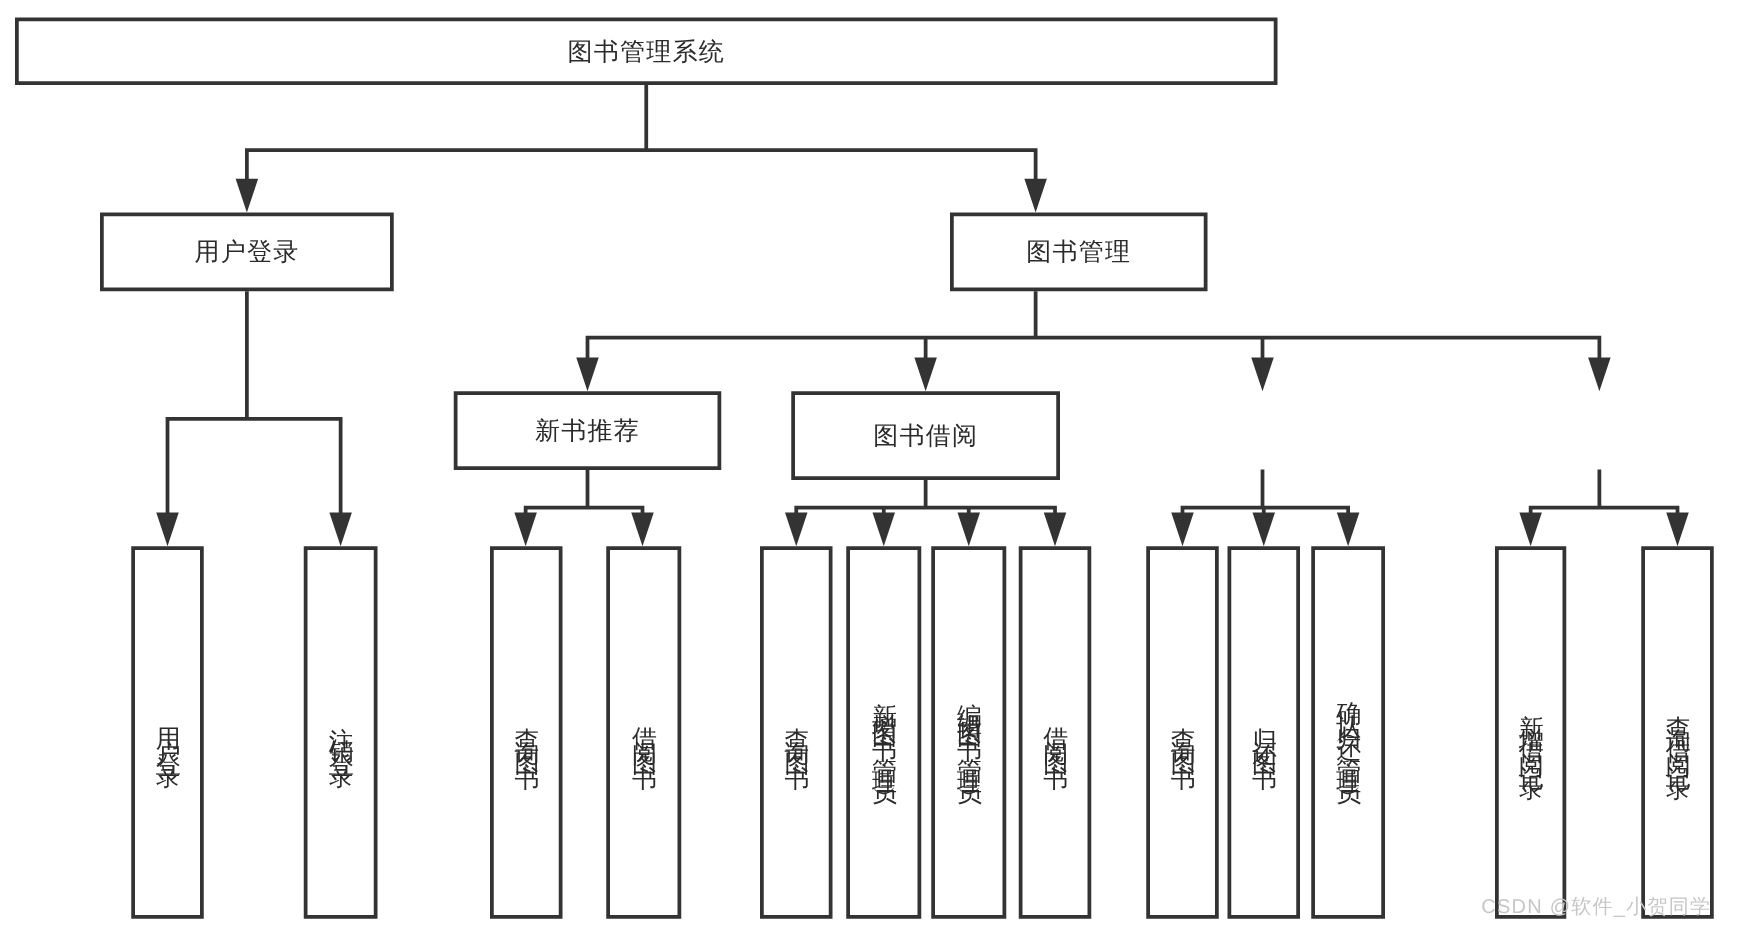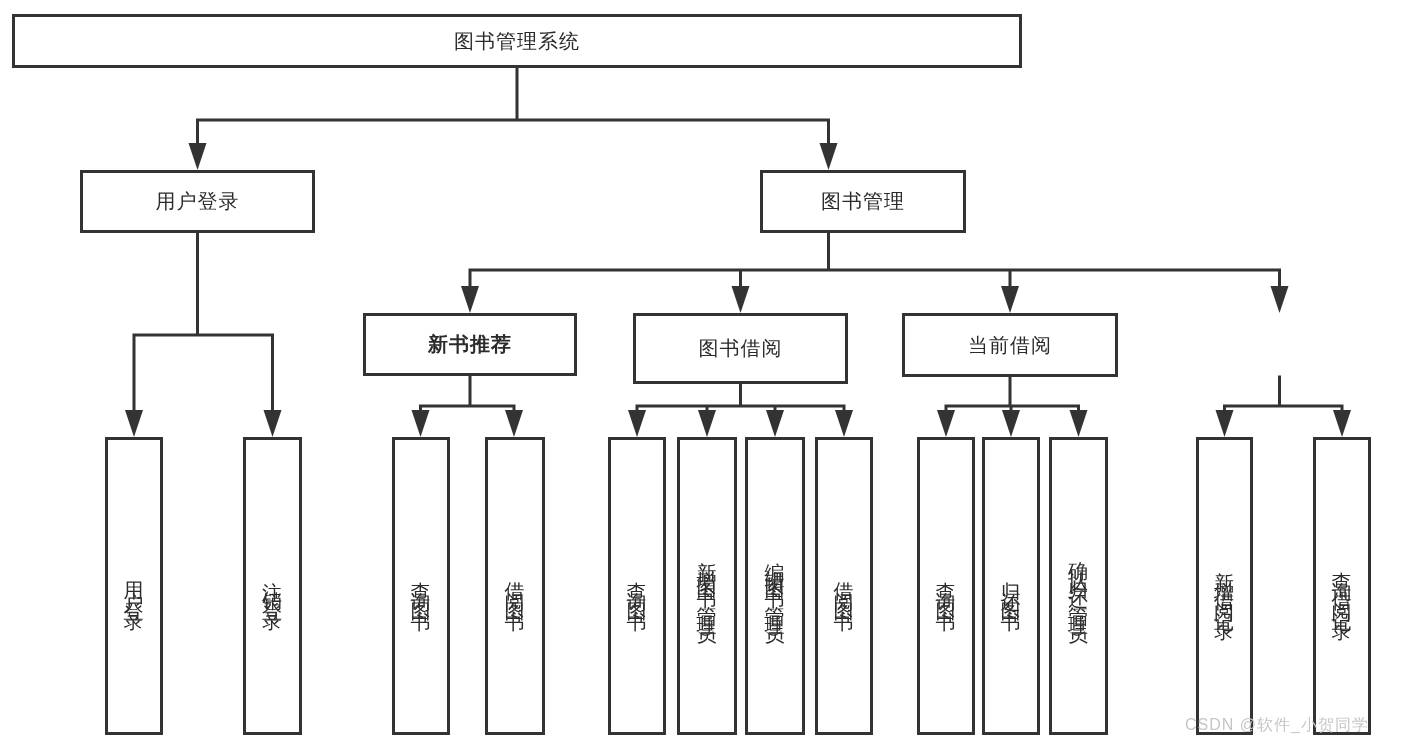--- a/index.html
+++ b/index.html
@@ -108,23 +108,22 @@
     <use href="#arrowhead" x="1078.5" y="437"></use>
     <use href="#arrowhead" x="1224.5" y="437"></use>
     <use href="#arrowhead" x="1342" y="437"></use>
   </svg>
 
   <div class="hbox" style="left:12px; top:14px; width:1010px; height:54px;">图书管理系统</div>
 
   <div class="hbox" style="left:80px; top:170px; width:235px; height:63px;">用户登录</div>
   <div class="hbox" style="left:712px; top:170px; width:206px; height:63px;margin-left:48px;">图书管理</div>
 
-  <div class="hbox" style="left:363px; top:313px; width:214px; height:63px;font-weight:bold;">新书推荐</div>
+  <div class="hbox" style="left:363px; top:313px; width:214px; height:63px;">新书推荐</div>
   <div class="hbox" style="left:633px; top:313px; width:215px; height:71px;">图书借阅</div>
-  <div class="hbox" style="left:902px; top:313px; width:216px; height:64px;">当前借阅</div>
 
   <div class="leaf" style="left:105px;">
     <span class="vtext">用户登录</span>
   </div>
   <div class="leaf" style="left:243px; width:59px;">
     <span class="vtext">注销登录</span>
   </div>
 
   <div class="leaf" style="left:392px;">
     <span class="vtext">查询图书</span>

